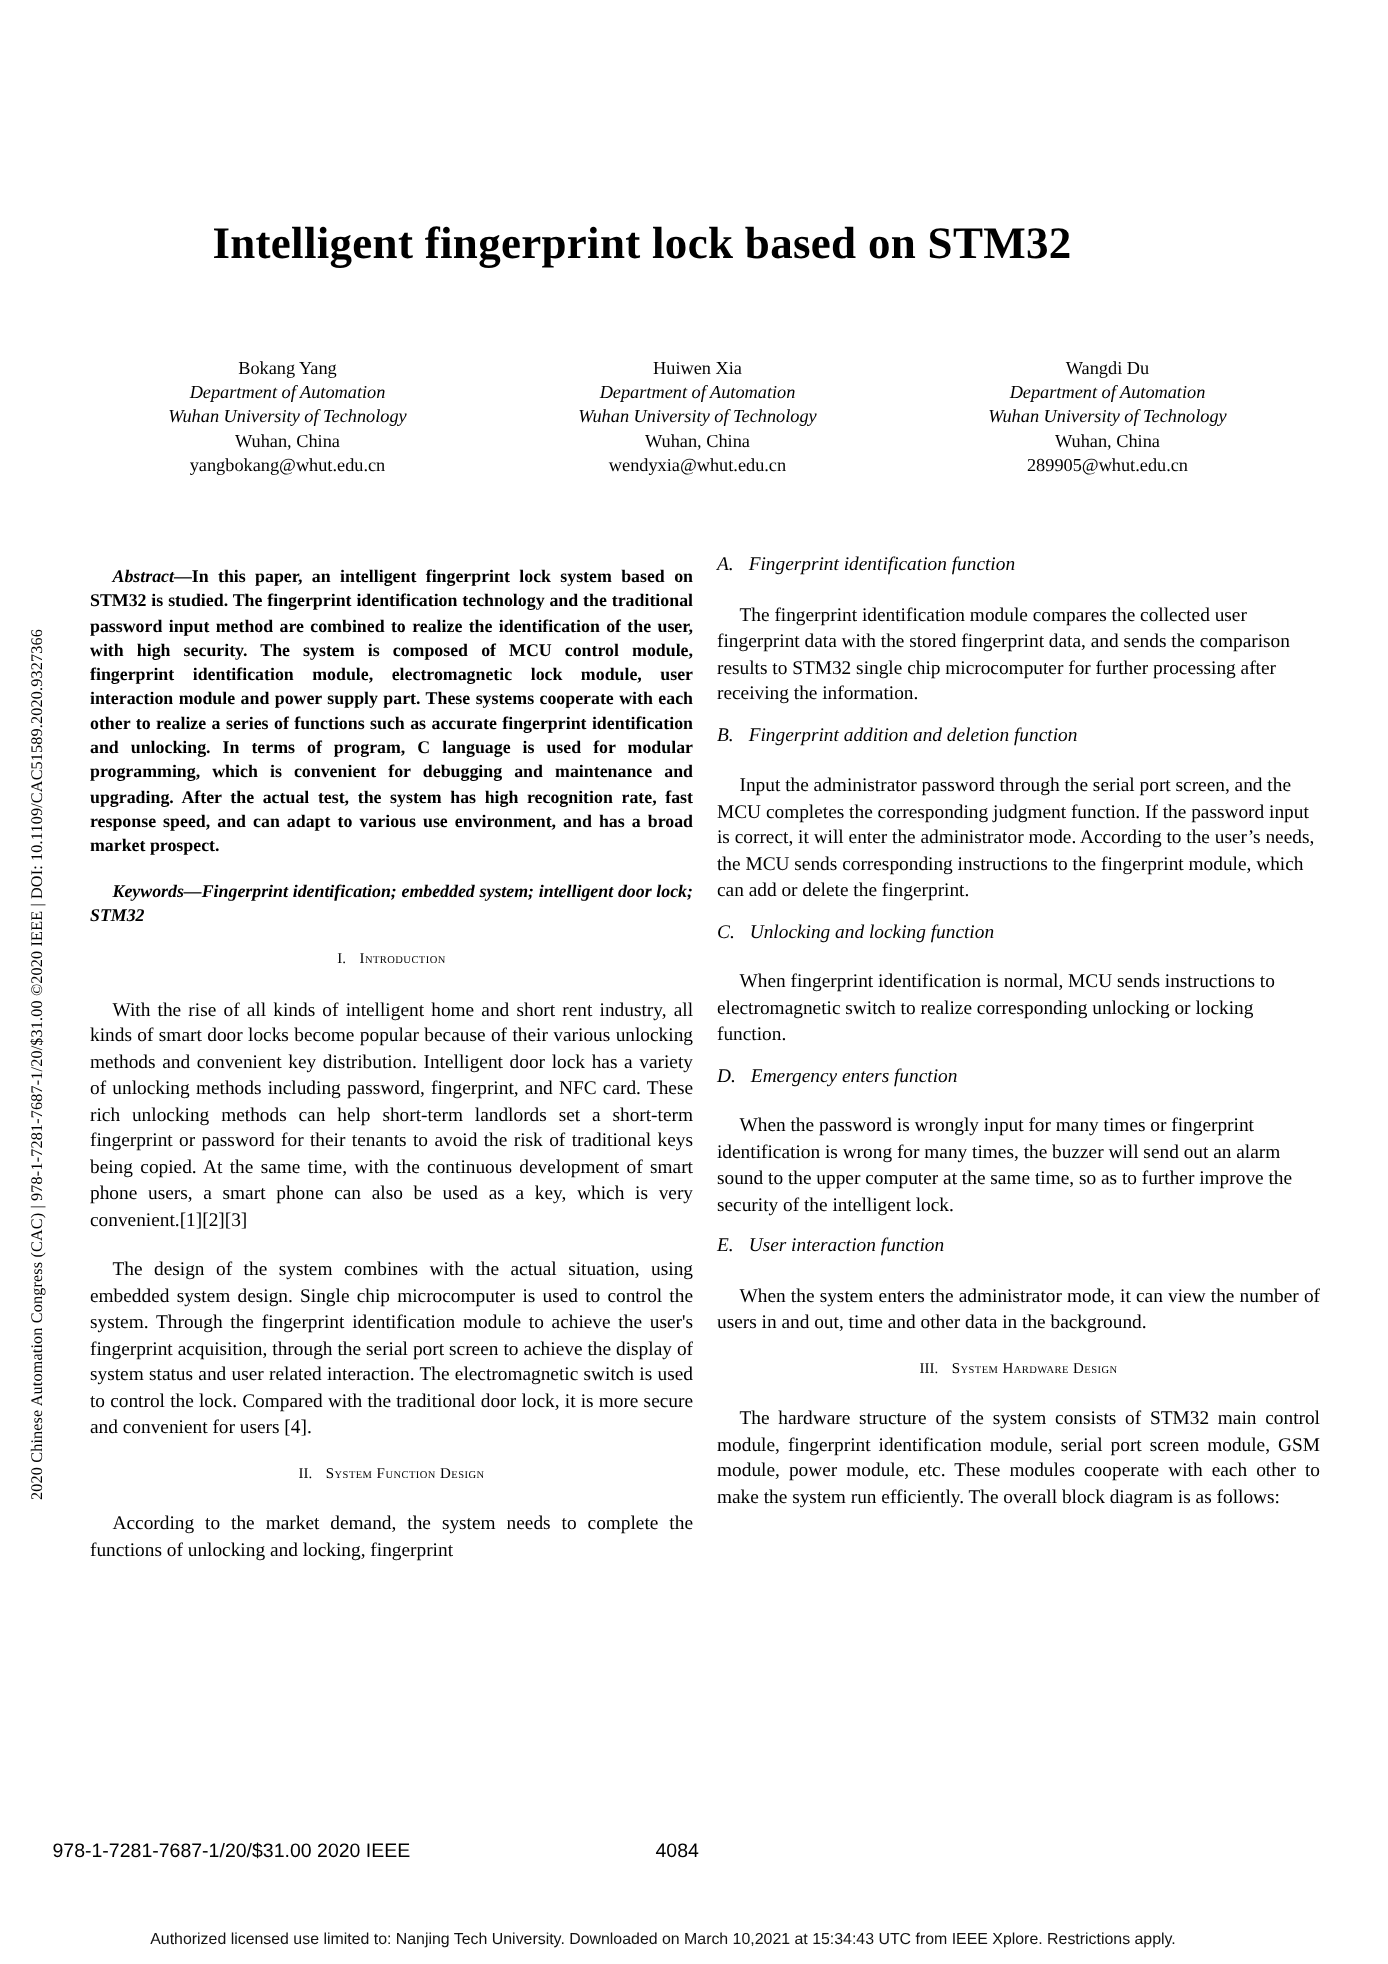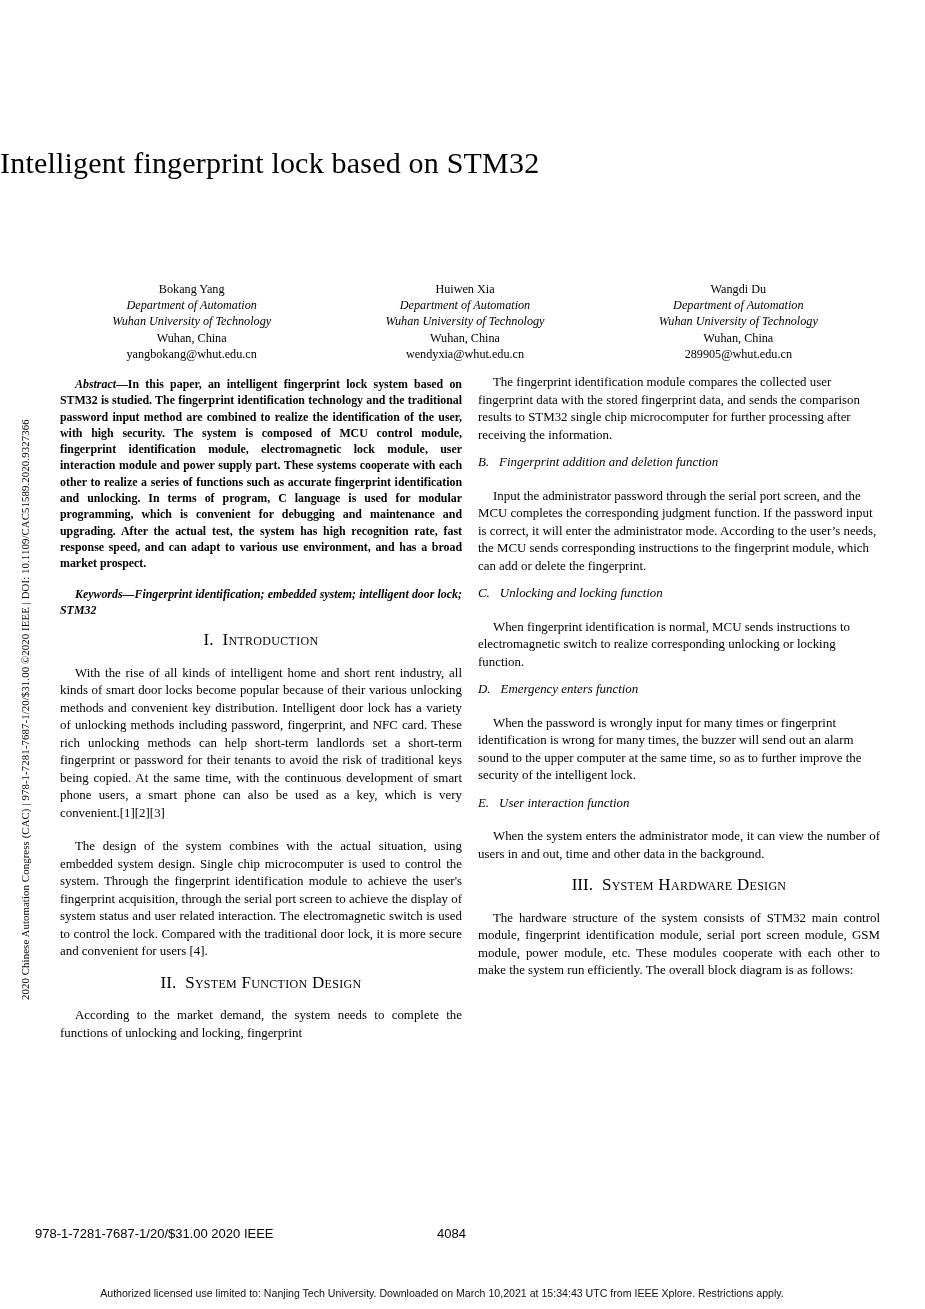--- a/index.html
+++ b/index.html
@@ -4,26 +4,26 @@
 <style>
   html,body { margin:0; padding:0; }
   body {
     width:925px; height:1309px;
     background:#ffffff; color:#000;
     font-family:"Liberation Serif", serif;
     position:relative; overflow:hidden;
   }
   .page-title {
     position:absolute; top:126px; left:0; width:856px;
-    text-align:left; font-size:30px; font-weight:normal;
+    text-align:center; font-size:30px; font-weight:bold;
     letter-spacing:0.2px;
   }
   .authors {
     position:absolute; top:237px; left:55px; width:820px;
-    display:flex; justify-content:space-between;margin-top:44px;
+    display:flex; justify-content:space-between;
   }
   .author-col { width:300px; text-align:center; font-size:12.2px; line-height:16.2px; }
   .author-col .italic { font-style:italic; }
   .sidebar-text {
     position:absolute; left:19px; top:1000px;
     transform-origin:0 0; transform:rotate(-90deg);
     white-space:nowrap; font-size:10.8px; letter-spacing:0.1px;
   }
   .col { position:absolute; width:402px; font-size:12.9px; line-height:17.5px; }
   .col-left  { top:360px; left:60px; }
@@ -31,21 +31,21 @@
   p { margin:16px 0 7px 0; }
   .justify { text-align:justify; }
   .indent { text-indent:15px; }
   .abstract, .keywords {
     font-size:11.9px; line-height:16.3px; font-weight:bold;
     text-align:justify; text-indent:15px; margin-bottom:10px;
   }
   .lead-italic { font-style:italic; }
   .keywords { font-style:italic; margin-top:14px; }
   .sec-heading {
-    text-align:center; font-size:17px; margin:13px 0 9px 0;
+    text-align:center; font-size:10px; margin:13px 0 9px 0;
     text-indent:0;
   }
   .sec-heading .sc { font-variant:small-caps; margin-left:9px; letter-spacing:0.3px; }
   .subheading {
     font-style:italic; font-size:12.9px; margin:10px 0 5px 0;
     text-indent:0;
   }
   .subheading .sub-num { margin-right:10px; }
   .footer-isbn {
     position:absolute; left:35px; top:1226px;
@@ -101,20 +101,21 @@
   <p class="justify indent">With the rise of all kinds of intelligent home and short rent industry, all kinds of smart door locks become popular because of their various unlocking methods and convenient key distribution. Intelligent door lock has a variety of unlocking methods including password, fingerprint, and NFC card. These rich unlocking methods can help short-term landlords set a short-term fingerprint or password for their tenants to avoid the risk of traditional keys being copied. At the same time, with the continuous development of smart phone users, a smart phone can also be used as a key, which is very convenient.[1][2][3]</p>
   <p class="justify indent">The design of the system combines with the actual situation, using embedded system design. Single chip microcomputer is used to control the system. Through the fingerprint identification module to achieve the user's fingerprint acquisition, through the serial port screen to achieve the display of system status and user related interaction. The electromagnetic switch is used to control the lock. Compared with the traditional door lock, it is more secure and convenient for users [4].</p>
 
   <div class="sec-heading"><span>II.</span><span class="sc">System Function Design</span></div>
 
   <p class="justify indent">According to the market demand, the system needs to complete the functions of unlocking and locking, fingerprint</p>
 </div>
 
 <div class="col col-right">
 
+  <div class="subheading"><span class="sub-num">A.</span><span>Fingerprint identification function</span></div>
   <p class="indent">The fingerprint identification module compares the collected user fingerprint data with the stored fingerprint data, and sends the comparison results to STM32 single chip microcomputer for further processing after receiving the information.</p>
 
   <div class="subheading"><span class="sub-num">B.</span><span>Fingerprint addition and deletion function</span></div>
   <p class="indent">Input the administrator password through the serial port screen, and the MCU completes the corresponding judgment function. If the password input is correct, it will enter the administrator mode. According to the user’s needs, the MCU sends corresponding instructions to the fingerprint module, which can add or delete the fingerprint.</p>
 
   <div class="subheading"><span class="sub-num">C.</span><span>Unlocking and locking function</span></div>
   <p class="indent">When fingerprint identification is normal, MCU sends instructions to electromagnetic switch to realize corresponding unlocking or locking function.</p>
 
   <div class="subheading"><span class="sub-num">D.</span><span>Emergency enters function</span></div>
   <p class="indent">When the password is wrongly input for many times or fingerprint identification is wrong for many times, the buzzer will send out an alarm sound to the upper computer at the same time, so as to further improve the security of the intelligent lock.</p>

